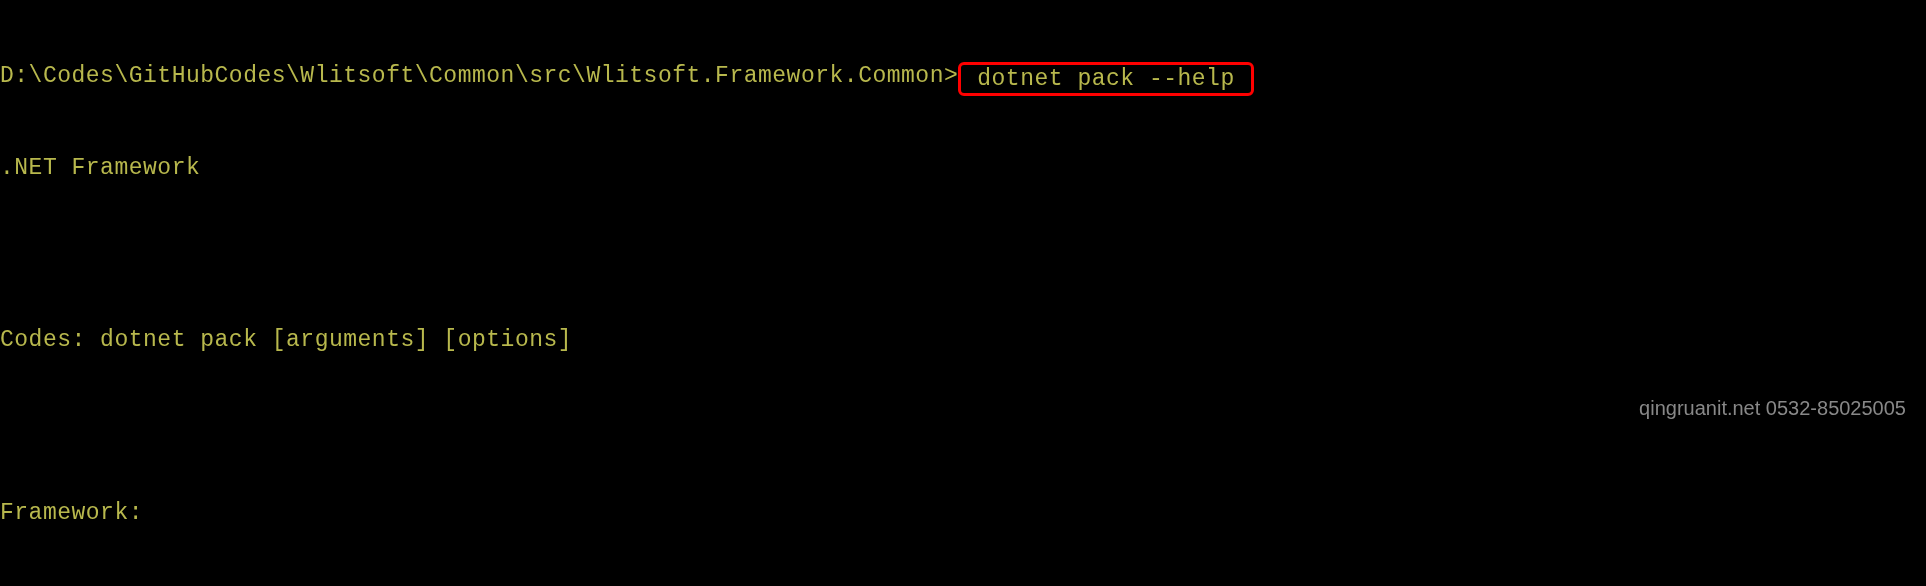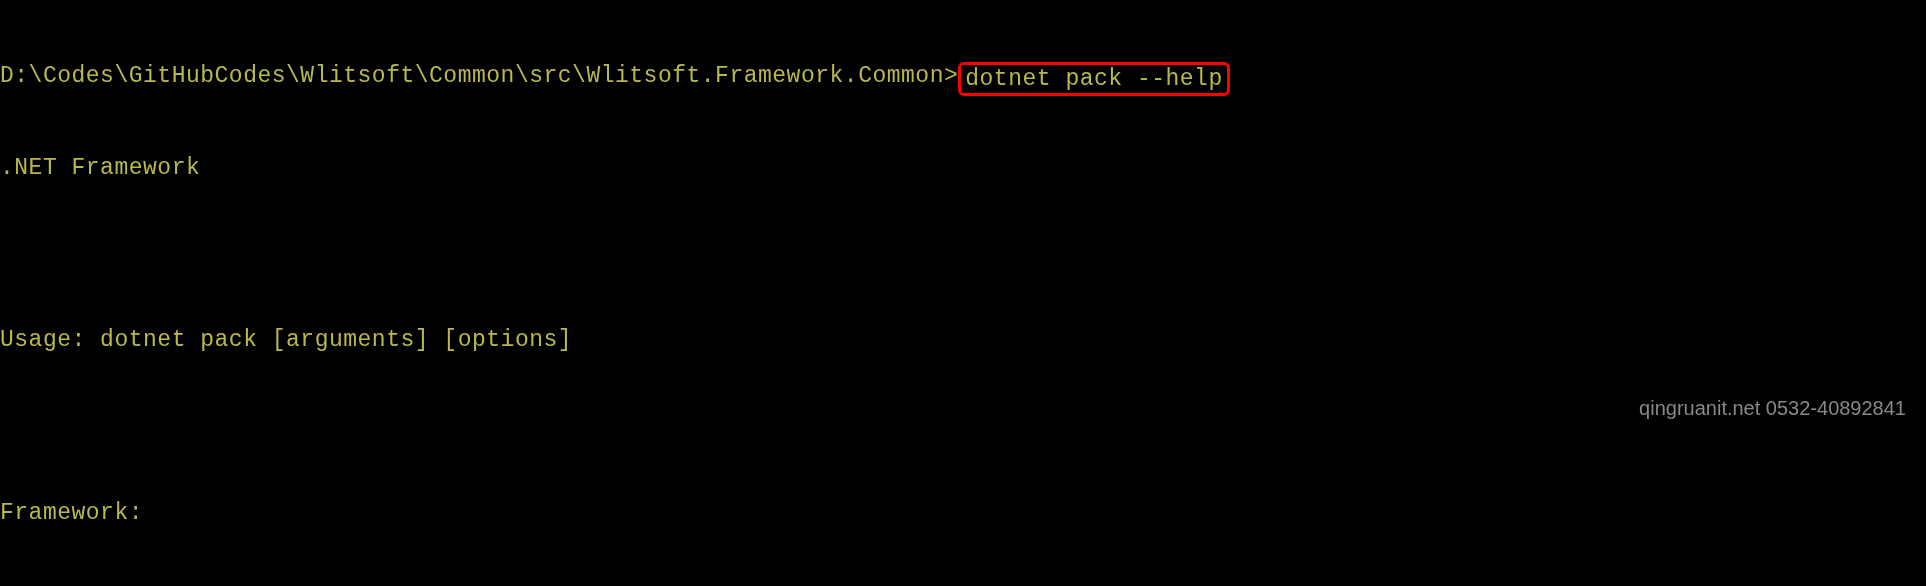--- a/index.html
+++ b/index.html
@@ -24,21 +24,21 @@
       letter-spacing: 0.5px;
     }
     .prompt-line {
       display: flex;
       flex-wrap: nowrap;
       text-align: right;
     }
     .command-highlight {
       border: 3px solid #ff0000;
       border-radius: 6px;
-      padding: 0 4px;
+      padding: 0 16px;
       display: inline-block;
     }
     .watermark {
       position: absolute;
       right: 20px;
       bottom: 165px;
       color: #888888;
       font-size: 20px;
       font-family: Arial, sans-serif;
       letter-spacing: 0;
@@ -49,29 +49,29 @@
   </style>
 </head>
 <body>
 
 <div class="terminal">
   <div class="prompt-line">
     <span>D:\Codes\GitHubCodes\Wlitsoft\Common\src\Wlitsoft.Framework.Common&gt;</span><span class="command-highlight"><span>dotnet pack --help</span></span>
   </div>
   <div>.NET Framework</div>
   <div> </div>
-  <div>Usage: dotnet pack [arguments] [options]</div>
+  <div>Codes: dotnet pack [arguments] [options]</div>
   <div> </div>
   <div>Framework:</div>
   <div class="arg-indent">&lt;PROJECT&gt;  The project to compile, defaults to the current directory. Can be a path to a project.json or a project dir</div>
   
   
   
   
   
   
   
   
   
   
 </div>
 
-<div class="watermark">qingruanit.net 0532-40892841</div>
+<div class="watermark">qingruanit.net 0532-85025005</div>
 
 </body></html>

